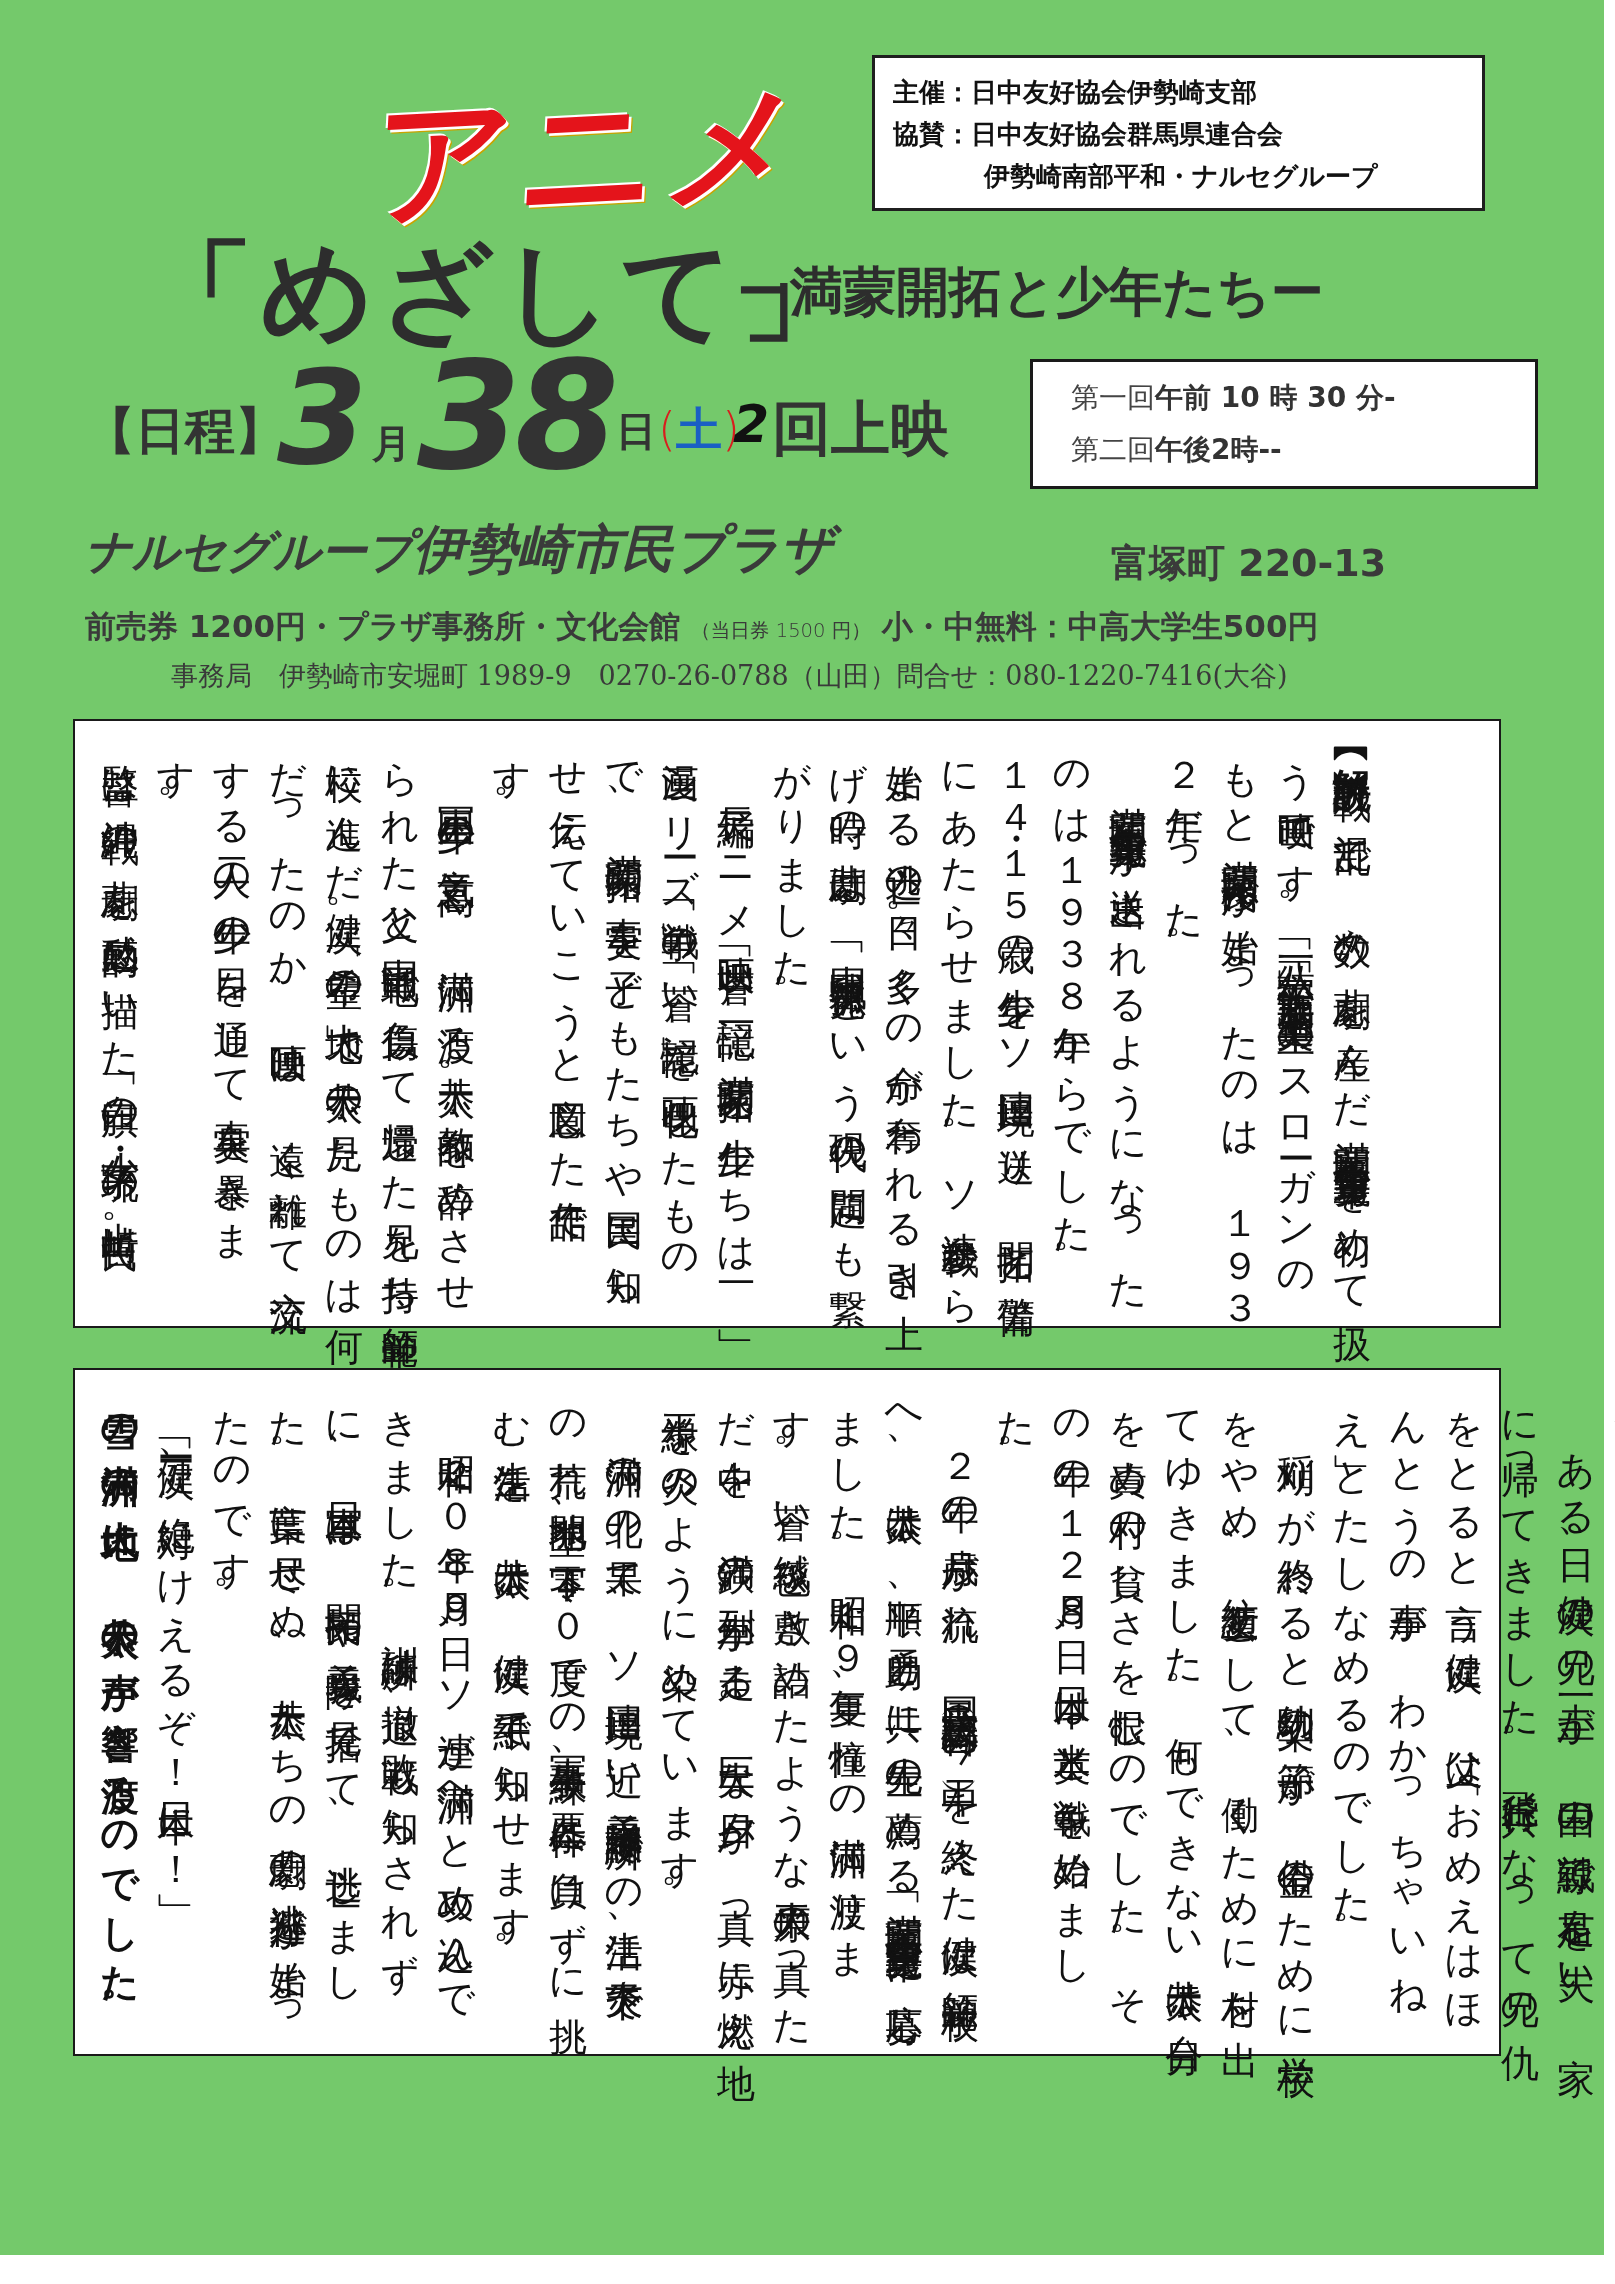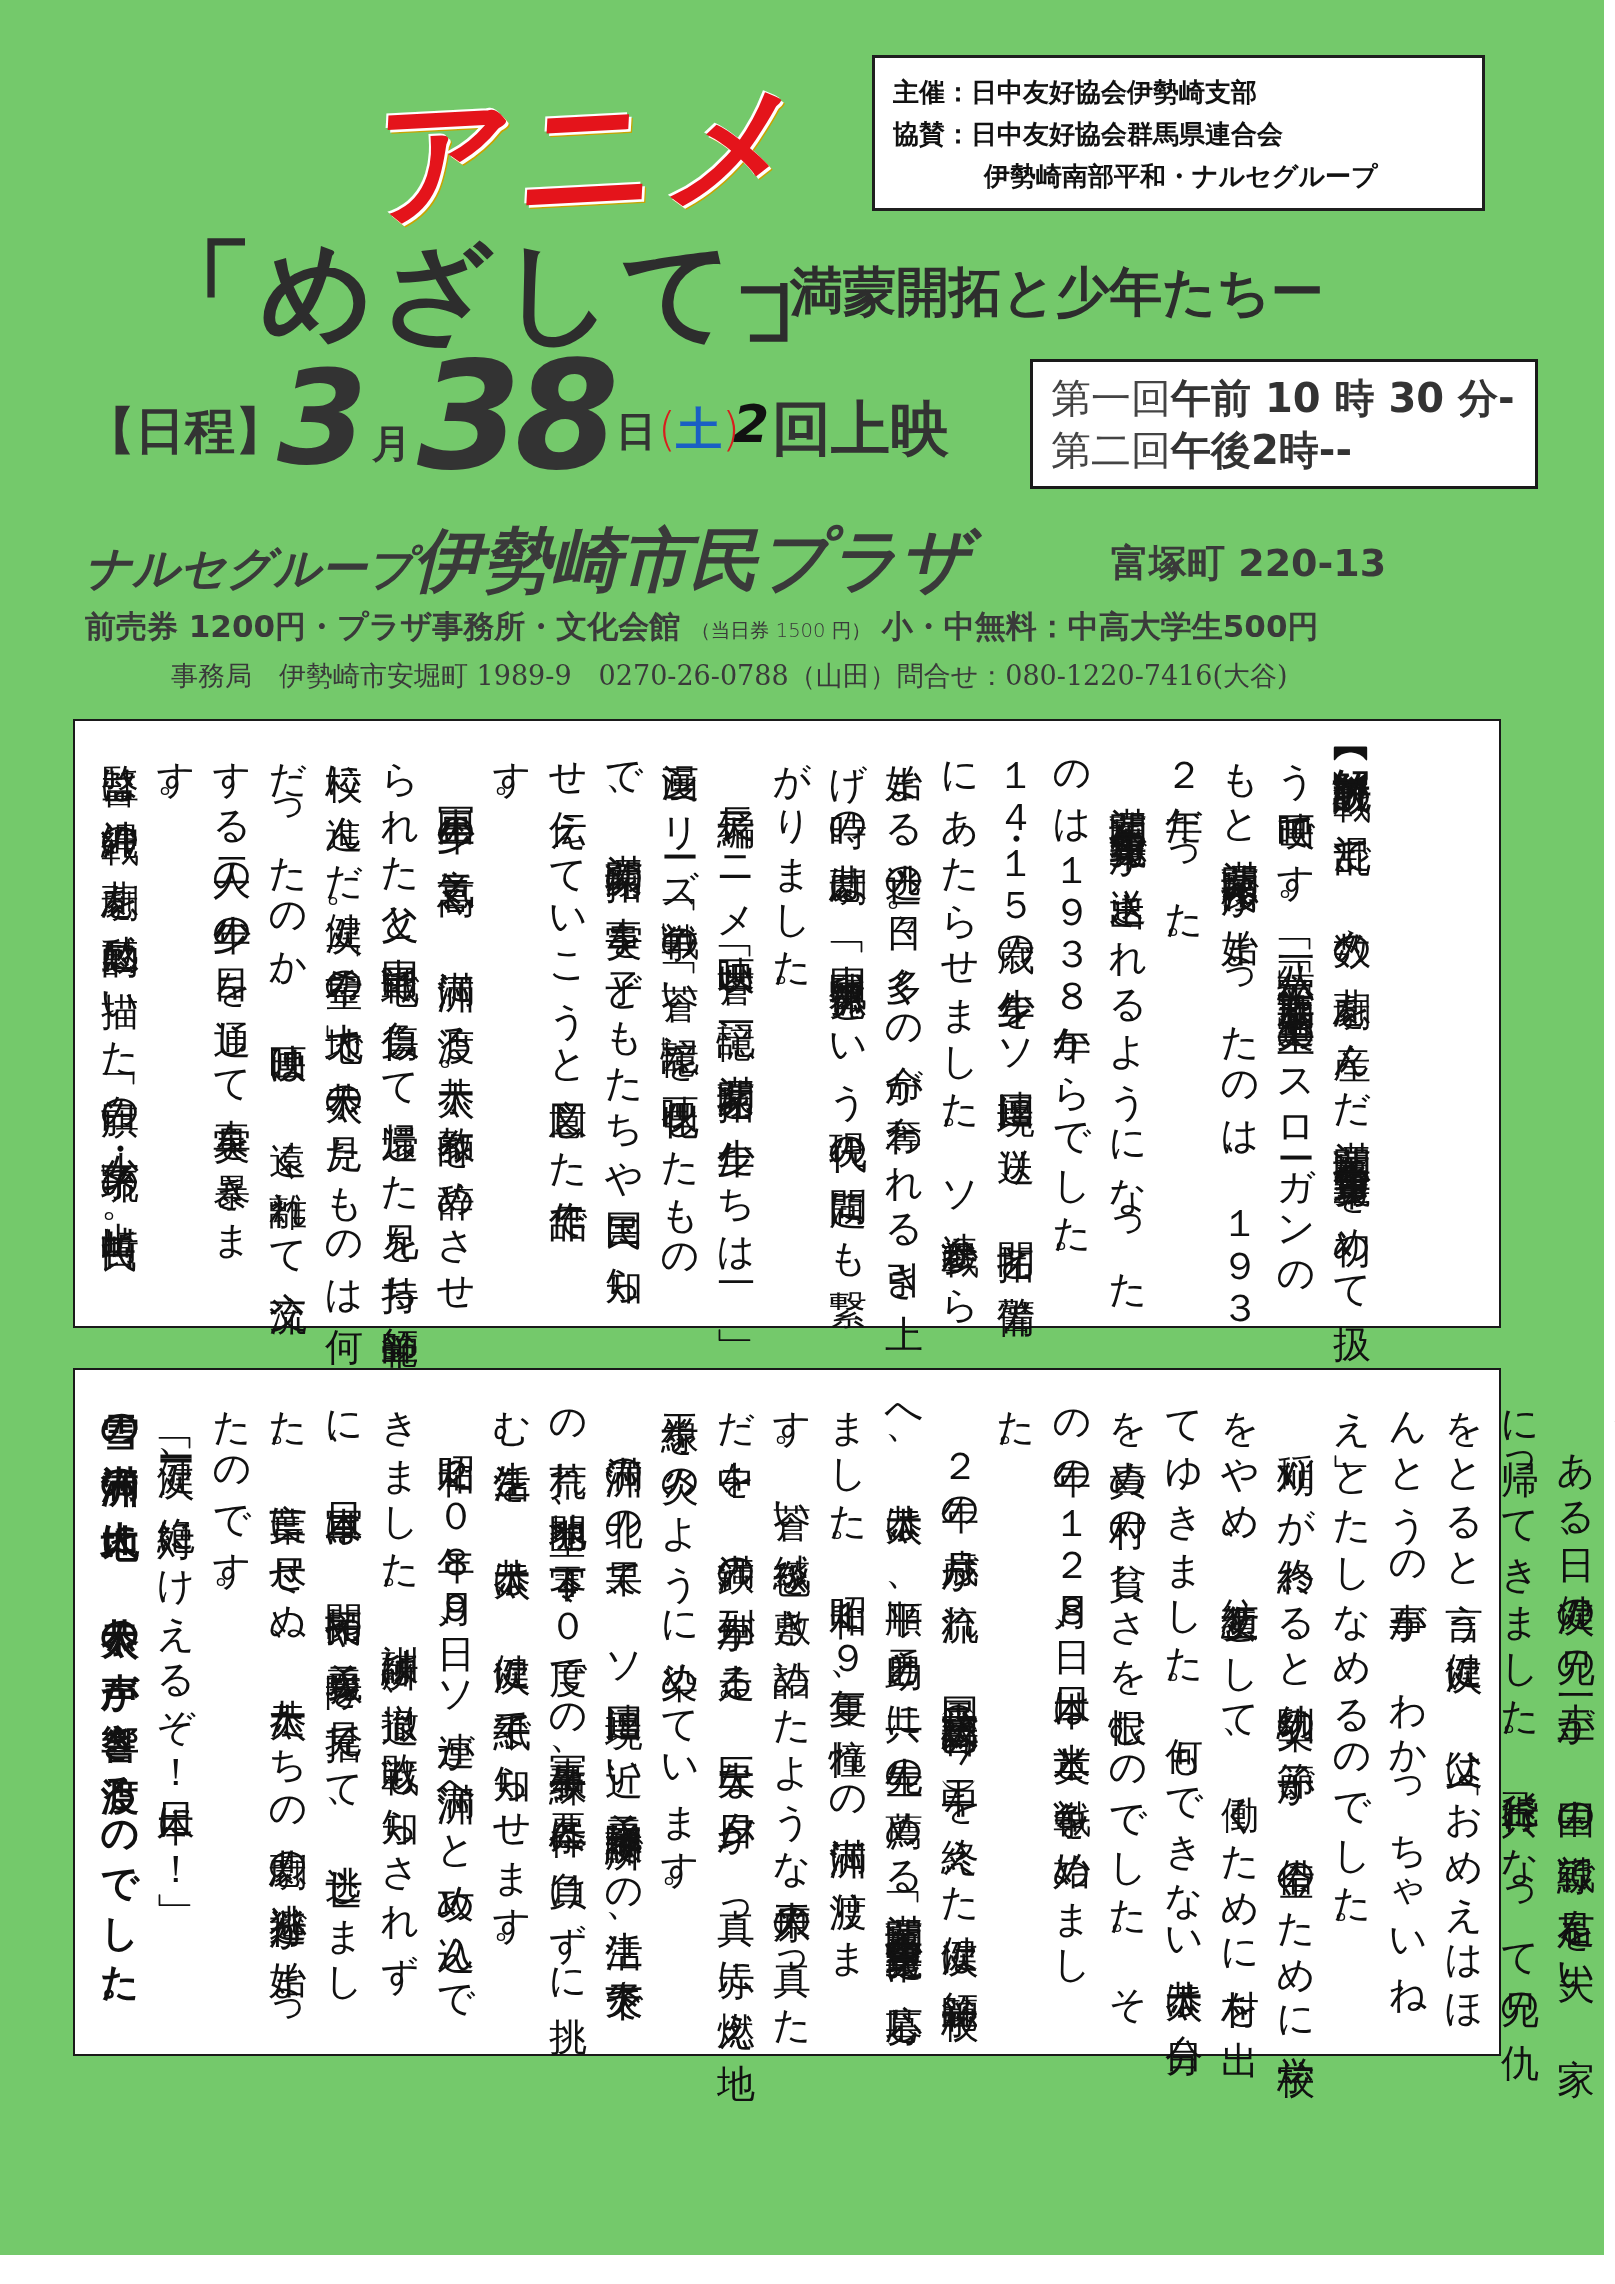--- a/index.html
+++ b/index.html
@@ -42,27 +42,27 @@
   .dow { left: 658px; top: 399px; font-size: 46px; font-weight: bold; white-space: nowrap; }
   .dow .paren { color: #d81e1e; font-weight: 300; }
   .dow .day { color: #1a5fc4; }
   .times2 { left: 733px; top: 394px; font-size: 52px; font-weight: 900; color: #111; font-style: italic; }
   .screen { left: 772px; top: 390px; font-size: 59px; font-weight: 900; color: #333; white-space: nowrap; }
 
   .timebox {
     left: 1030px; top: 359px; width: 508px; height: 130px; box-sizing: border-box;
     background: #ffffff; border: 3.3px solid #1a1a1a; padding: 10.4px 18px;
   }
-  .timebox .row { font-size: 40px; line-height: 52px; white-space: nowrap; color: #333; }
+  .timebox .row { font-size: 28px; line-height: 52px; white-space: nowrap; color: #333; margin-left: 20px; }
   .timebox .light { font-weight: 300; color: #444; }
   .timebox .bold { font-weight: 900; }
 
   
   .venue { left: 85px; top: 515px; font-size: 46px; font-weight: 900; color: #3a3a3a; white-space: nowrap; font-style: italic; }
-  .venue .big { font-size: 69px; }
+  .venue .big { font-size: 52px; }
   .address { left: 1111px; top: 538px; font-size: 38px; font-weight: 900; color: #3a3a3a; white-space: nowrap; }
   .tickets { left: 85px; top: 606px; font-size: 31px; font-weight: 900; color: #3a3a3a; white-space: nowrap; }
   .tickets .small { font-size: 19.6px; font-weight: 300; }
   .office { left: 171px; top: 658px; font-size: 27px; color: #3a3a3a; white-space: nowrap; font-family: "DejaVu Serif", serif; }
 
   
   .vbox {
     position: absolute; background: #ffffff; border: 2.6px solid #1a1a1a;
     box-sizing: border-box; padding: 14.3px 17px;
   }

